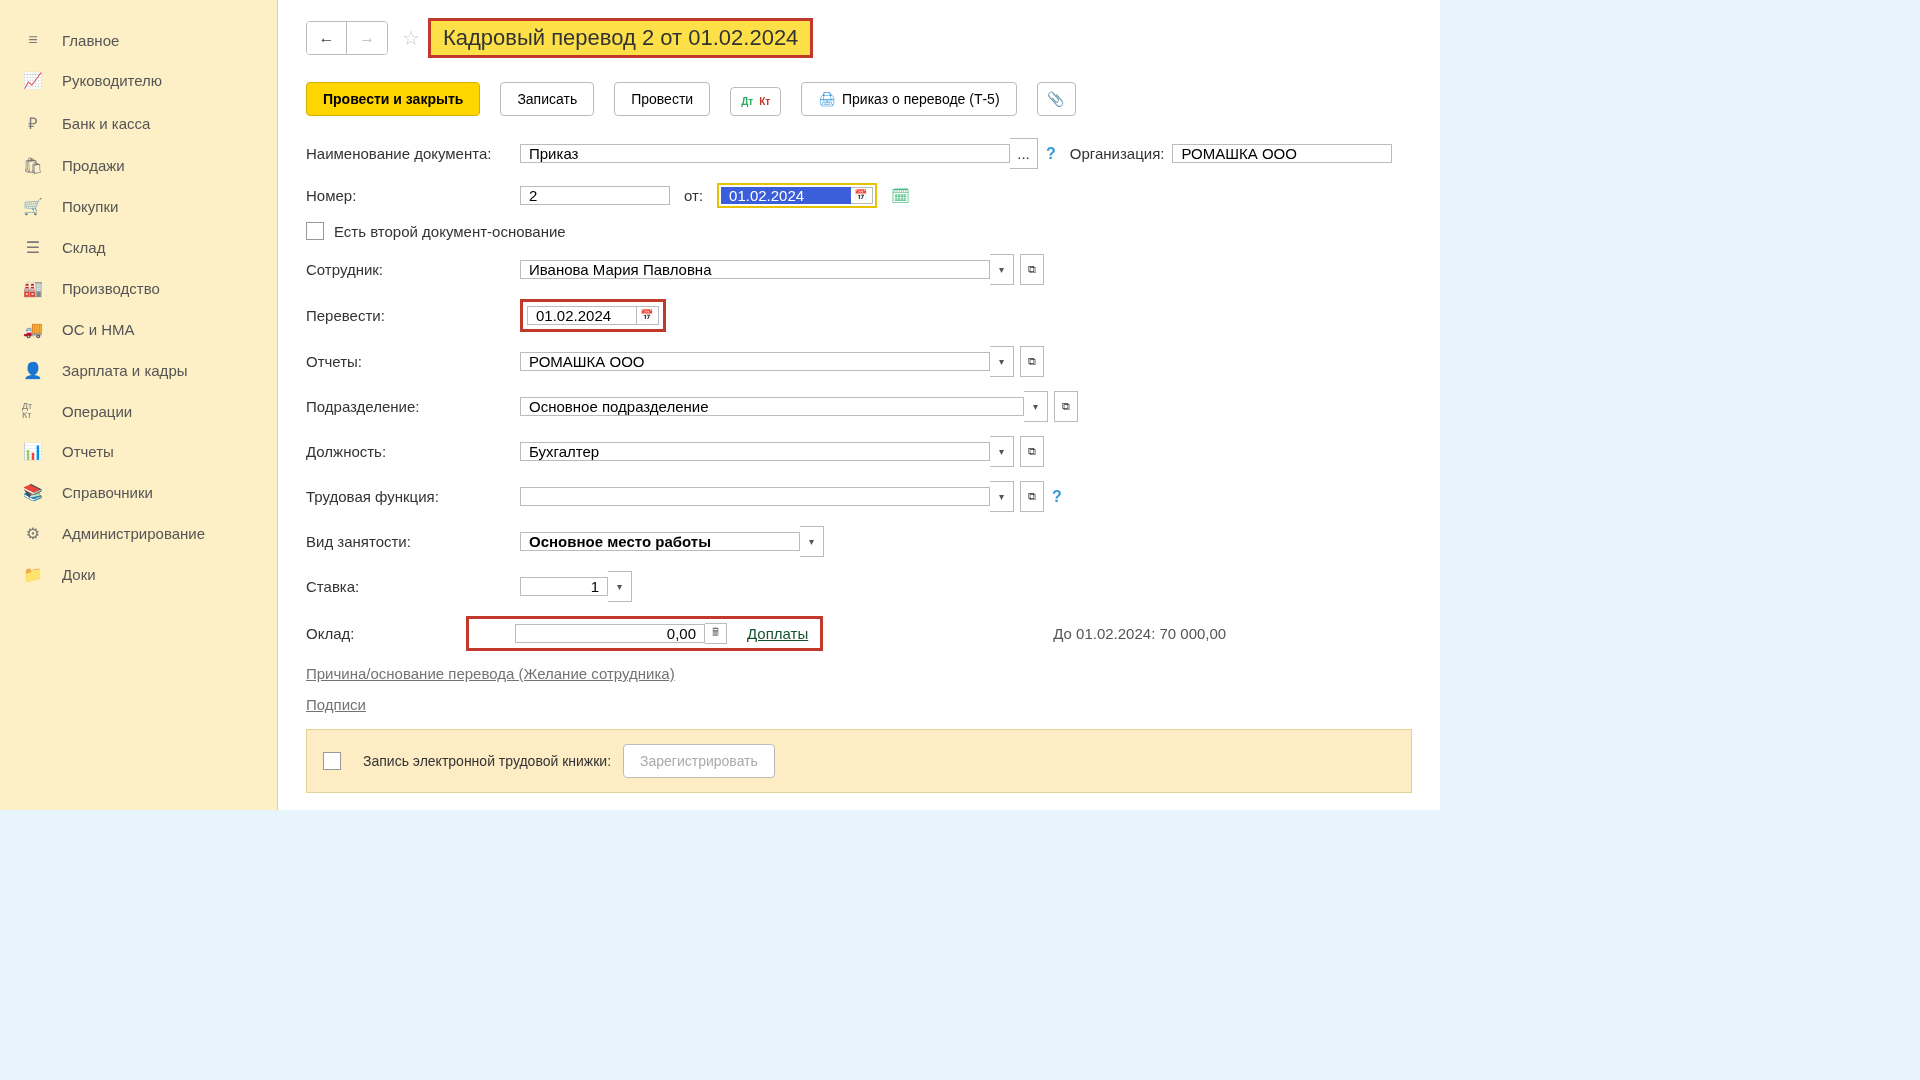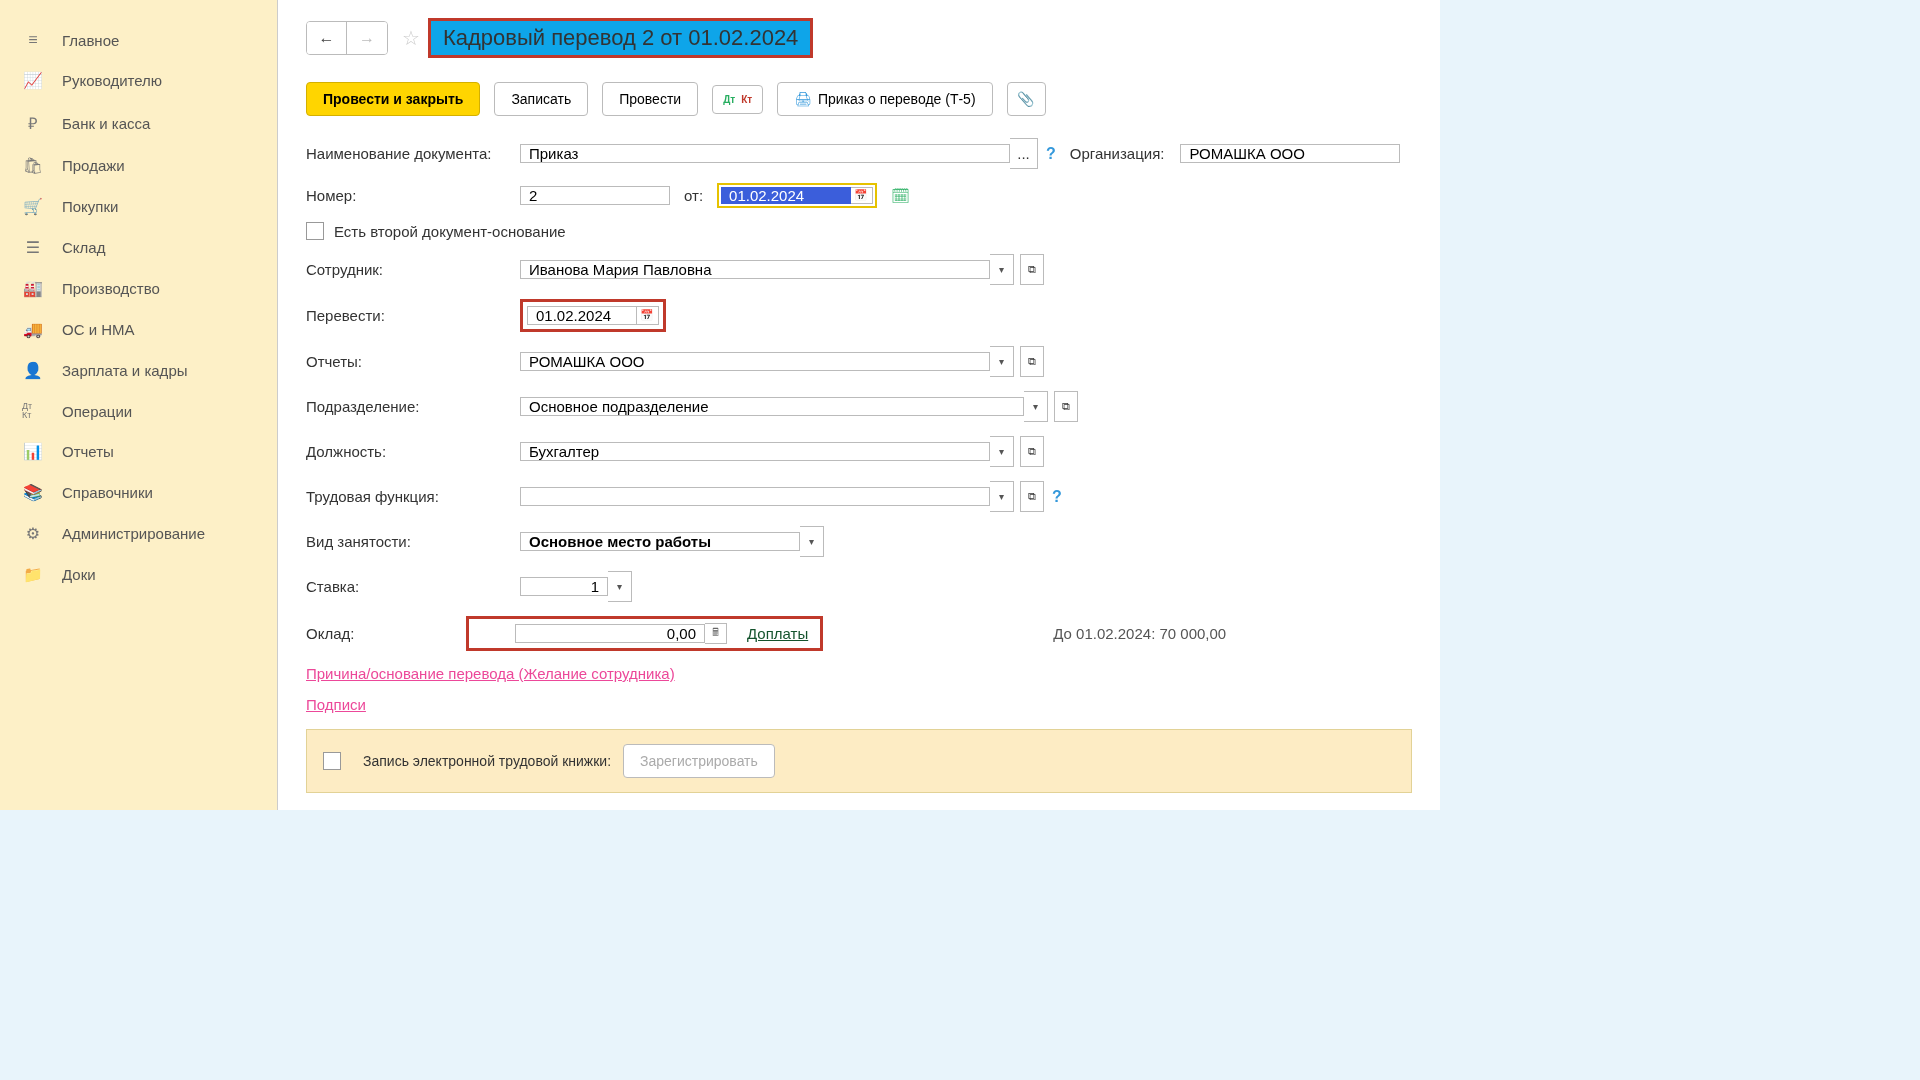--- a/index.html
+++ b/index.html
@@ -7,42 +7,42 @@
 .app { display: flex; height: 100%; }
 .sidebar { width: 278px; background: #fdf0c7; padding: 20px 0; border-right: 1px solid #ccc; }
 .sidebar-item { display: flex; align-items: center; padding: 11px 22px; cursor: pointer; color: #555; font-size: 15px; }
 .sidebar-item .icon { width: 22px; margin-right: 18px; display: flex; align-items: center; justify-content: center; font-size: 16px; color: #777; }
 .main { flex: 1; background: #fff; padding: 18px 28px; overflow: auto; }
 .header-row { display: flex; align-items: center; margin-bottom: 24px; }
 .nav-btns { display: flex; border: 1px solid #bbb; border-radius: 4px; margin-right: 14px; overflow: hidden; }
 .nav-btn { width: 40px; height: 32px; background: #fff; display: flex; align-items: center; justify-content: center; font-size: 16px; color: #444; border-right: 1px solid #bbb; cursor: pointer; }
 .nav-btn:last-child { border-right: none; color: #bbb; }
 .star { color: #ccc; font-size: 20px; margin-right: 8px; }
-.title-box { border: 3px solid #c0392b; padding: 4px 12px; background: #0ea5e9; font-size: 22px; }
-.toolbar { display: flex; gap: 14px; margin-bottom: 22px; align-items: center; }
+.title-box { border: 3px solid #c0392b; padding: 4px 12px; background: #fde047; font-size: 22px; }
+.toolbar { display: flex; gap: 20px; margin-bottom: 22px; align-items: flex-end; }
 .btn { padding: 8px 16px; border: 1px solid #bbb; background: #fff; border-radius: 4px; cursor: pointer; font-size: 14px; display: flex; align-items: center; gap: 6px; }
 .btn.primary { background: #ffd500; border-color: #d4b000; font-weight: bold; }
 .btn.icon-only { padding: 8px 10px; }
 .form-row { display: flex; align-items: center; margin-bottom: 14px; font-size: 15px; }
 .form-label { width: 214px; }
 .input { border: 1px solid #bbb; padding: 0 8px; background: #fff; font-size: 15px; }
 .select-btn { width: 24px; border: 1px solid #bbb; border-left: none; background: #fff; display: flex; align-items: center; justify-content: center; cursor: pointer; font-size: 10px; color: #555; }
 .ext-btn { width: 24px; border: 1px solid #bbb; margin-left: 6px; background: #fff; display: flex; align-items: center; justify-content: center; cursor: pointer; font-size: 11px; }
 .checkbox { width: 18px; height: 18px; border: 1px solid #999; margin-right: 10px; }
-.link { color: #ec4899; text-decoration: underline; cursor: pointer; font-size: 15px; }
+.link { color: #737373; text-decoration: underline; cursor: pointer; font-size: 15px; }
 .link.blue { color: #14532d; }
 .highlight-red { border: 3px solid #c0392b; padding: 4px; }
 .highlight-yellow { border: 2px solid #e6c200; padding: 2px; }
 .date-icon { width: 22px; border: 1px solid #bbb; border-left: none; background: #fff; display: flex; align-items: center; justify-content: center; font-size: 11px; }
 .calc-icon { width: 22px; border: 1px solid #bbb; border-left: none; background: #fff; display: flex; align-items: center; justify-content: center; font-size: 11px; color: #666; }
 .workbook-box { background: #fdecc4; border: 1px solid #e2d296; padding: 14px 16px; display: flex; align-items: center; gap: 12px; margin-top: 16px; }
 .help-icon { color: #3498db; font-weight: bold; margin-left: 8px; font-size: 16px; }
 .right-text { margin-left: 40px; font-size: 15px; color: #555; }
 .dots-btn { width: 28px; border: 1px solid #bbb; border-left: none; background: #fff; display: flex; align-items: center; justify-content: center; cursor: pointer; }
-.org-label { margin-left: 14px; margin-right: 16px; text-align: right; }
+.org-label { margin-left: 14px; margin-right: 8px; text-align: right; }
 </style>
 </head>
 <body>
 
 <div class="app">
   <div class="sidebar">
     <div class="sidebar-item">
         <span class="icon">≡</span>
         <span>Главное</span>
       </div>

